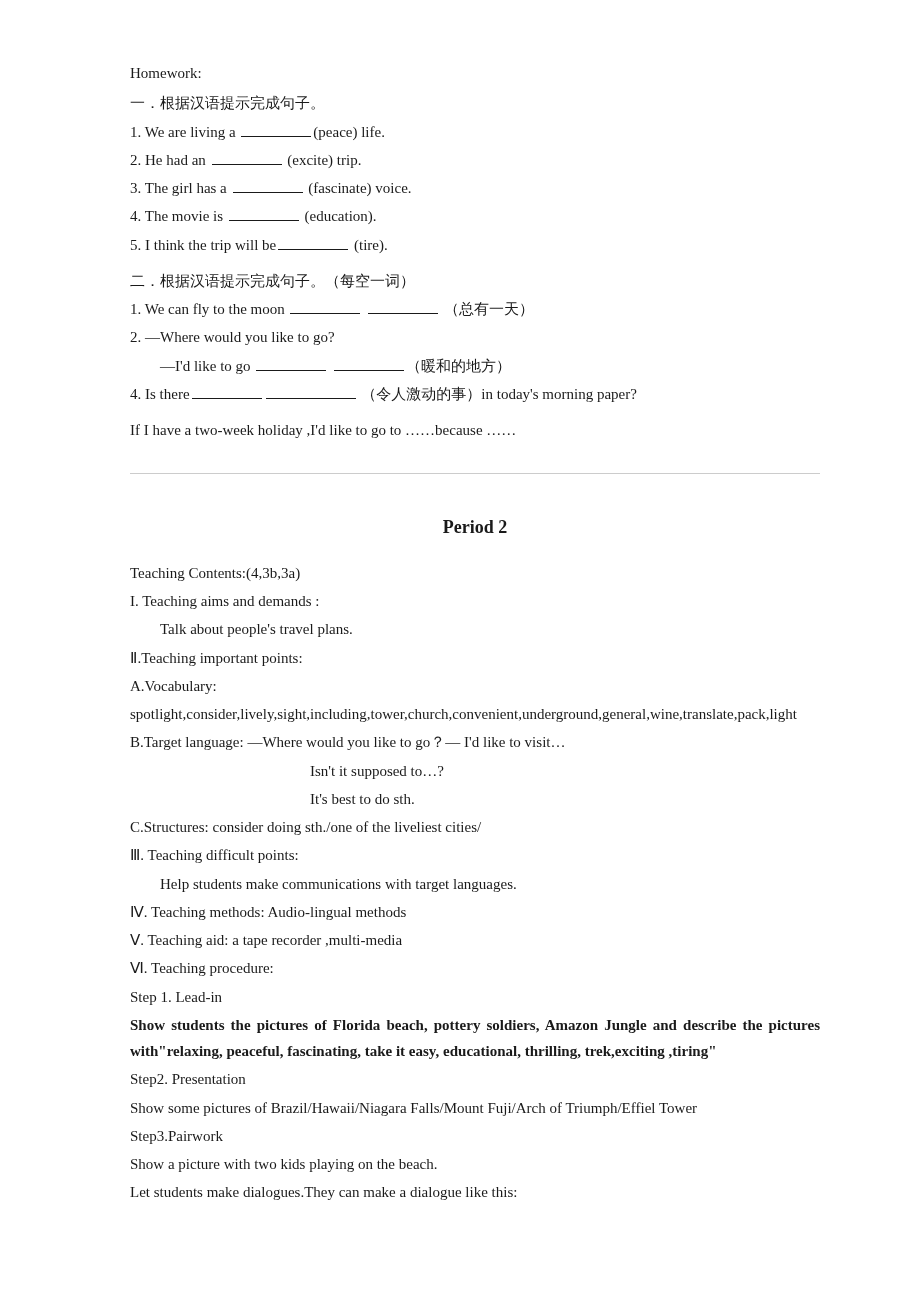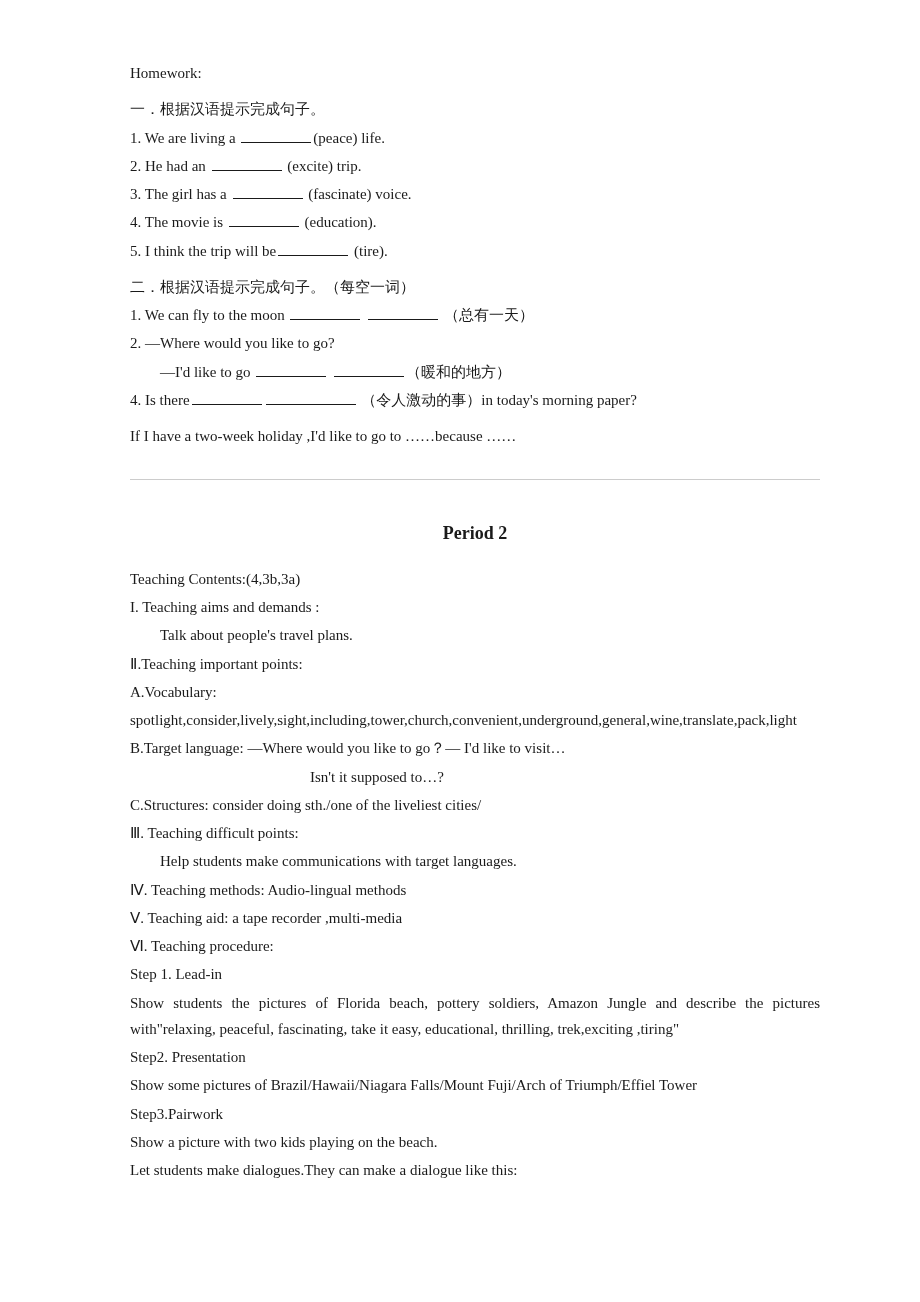--- a/index.html
+++ b/index.html
@@ -15,21 +15,21 @@
       padding: 60px 100px 60px 130px;
       line-height: 1.75;
       width: 920px;
       min-height: 1302px;
     }
     .section {
       margin-bottom: 10px;
     }
     .homework-title {
       font-size: 15px;
-      margin-bottom: 10px;
+      margin-bottom: 4px;
     }
     .section-title {
       font-size: 15px;
       margin-bottom: 2px;
     }
     .line {
       margin-bottom: 2px;
     }
     .indent {
       padding-left: 30px;
@@ -59,20 +59,21 @@
       font-size: 18px;
       font-weight: bold;
       margin: 38px 0 16px 0;
     }
     .vocab-line {
       margin-bottom: 2px;
       word-break: break-word;
     }
     .justified {
       text-align: justify;
+      font-weight: bold;
     }
   </style>
 </head>
 <body>
 
 <div>
   <div class="homework-title">Homework:</div>
 
   <div class="section">
     <div class="section-title">一．根据汉语提示完成句子。</div>
@@ -102,20 +103,21 @@
   <div class="period-title">Period 2</div>
 
   <div class="line">Teaching Contents:(4,3b,3a)</div>
   <div class="line">I. Teaching aims and demands :</div>
   <div class="line indent">Talk about people's travel plans.</div>
   <div class="line">Ⅱ.Teaching important points:</div>
   <div class="line">A.Vocabulary:</div>
   <div class="vocab-line">spotlight,consider,lively,sight,including,tower,church,convenient,underground,general,wine,translate,pack,light</div>
   <div class="line">B.Target language: —Where would you like to go？— I'd like to visit…</div>
   <div class="line indent2">Isn't it supposed to…?</div>
+  <div class="line indent2">It's best to do sth.</div>
   <div class="line">C.Structures: consider doing sth./one of the liveliest cities/</div>
   <div class="line">Ⅲ. Teaching difficult points:</div>
   <div class="line indent">Help students make communications with target languages.</div>
   <div class="line">Ⅳ. Teaching methods: Audio-lingual methods</div>
   <div class="line">Ⅴ. Teaching aid:   a tape recorder ,multi-media</div>
   <div class="line">Ⅵ. Teaching procedure:</div>
   <div class="line">  Step 1. Lead-in</div>
   <div class="line justified">Show students the pictures of Florida beach, pottery soldiers, Amazon Jungle and describe the pictures with"relaxing, peaceful, fascinating, take it easy, educational, thrilling, trek,exciting ,tiring"</div>
   <div class="line">Step2. Presentation</div>
   <div class="line">Show some pictures of Brazil/Hawaii/Niagara Falls/Mount Fuji/Arch of Triumph/Effiel Tower</div>

